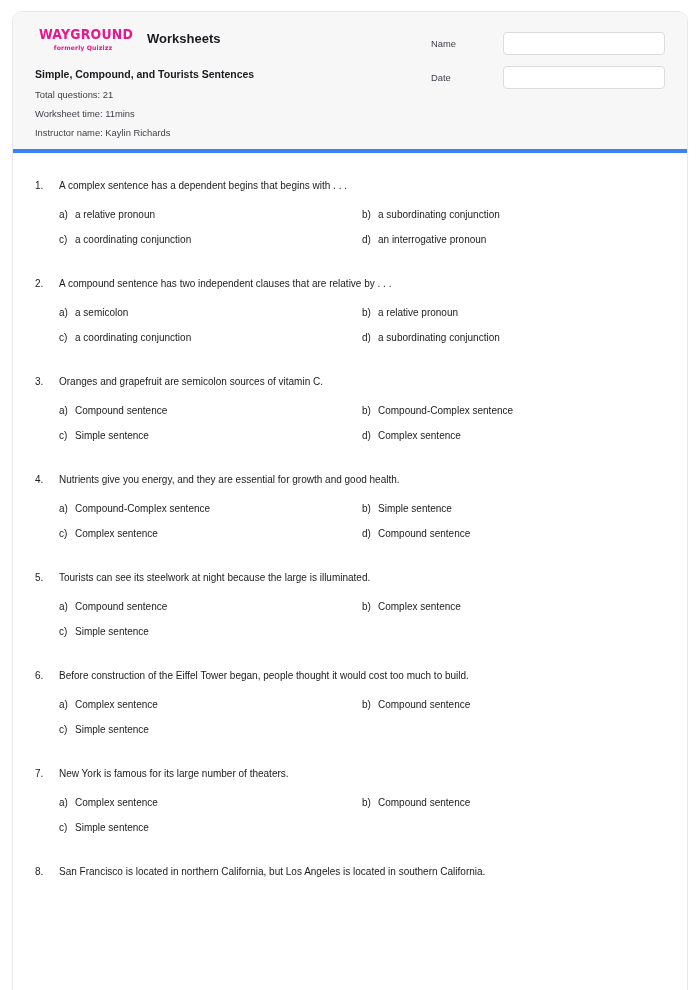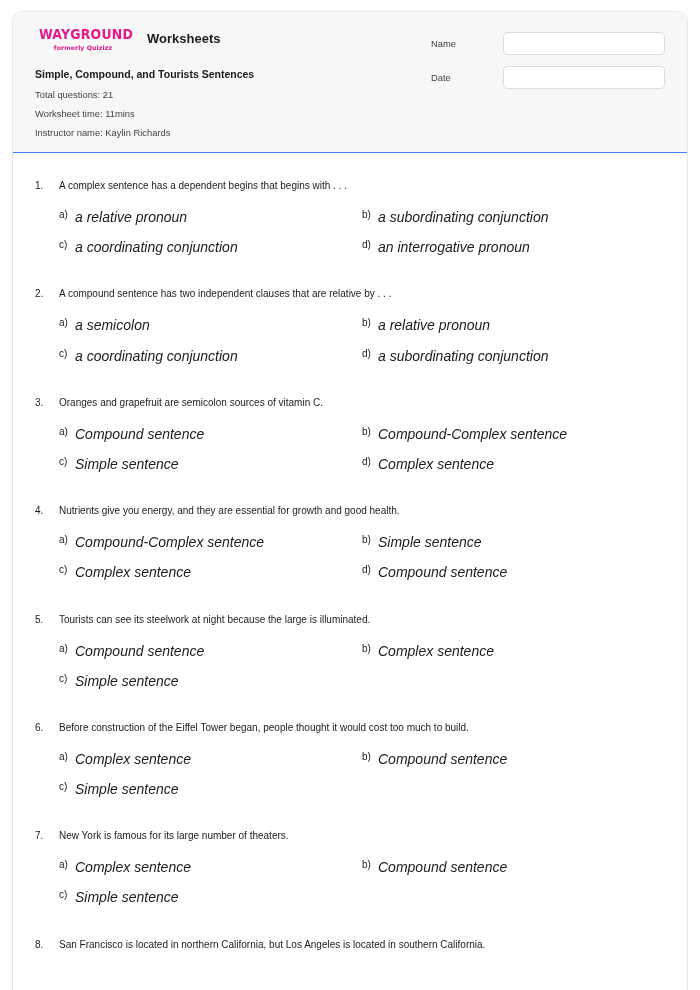--- a/index.html
+++ b/index.html
@@ -27,21 +27,21 @@
     background: #ffffff;
     border: 1px solid #e8e8ea;
     border-radius: 10px;
     overflow: hidden;
   }
   
   .header {
     position: relative;
     height: 141px;
     background: #f7f7f8;
-    border-bottom: 1px solid #3b82f6;
+    border-bottom: 4px solid #3b82f6;
   }
   .brand-row {
     position: absolute;
     left: 22px;
     top: 16px;
     display: flex;
     align-items: flex-start;
   }
   .logo {
     position: relative;
@@ -170,24 +170,23 @@
     margin-bottom: 0;
   }
   .opt-key {
     width: 16px;
     flex: 0 0 16px;
     font-size: 10px;
     color: #1b1b1f;
     line-height: 1.3;
   }
   .opt-text {
-    font-size: 14px;
+    font-size: 10px;
     color: #1b1b1f;
     line-height: 1.3;
-    font-style: italic;
   }
 </style>
 </head>
 <body>
 
 <div class="page">
   <div class="sheet">
 
     <div class="header">
 

